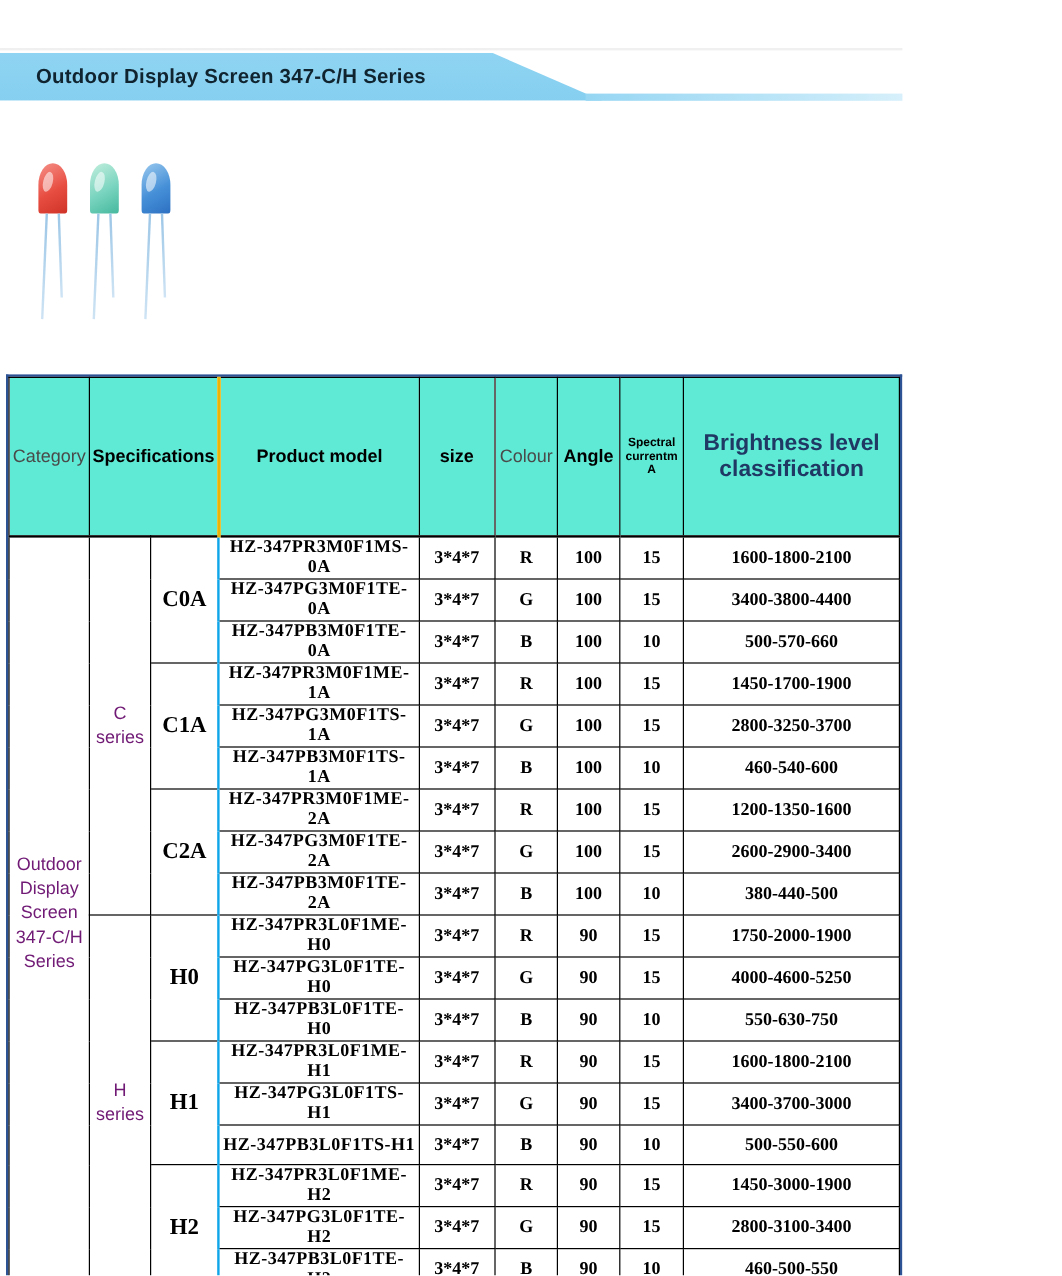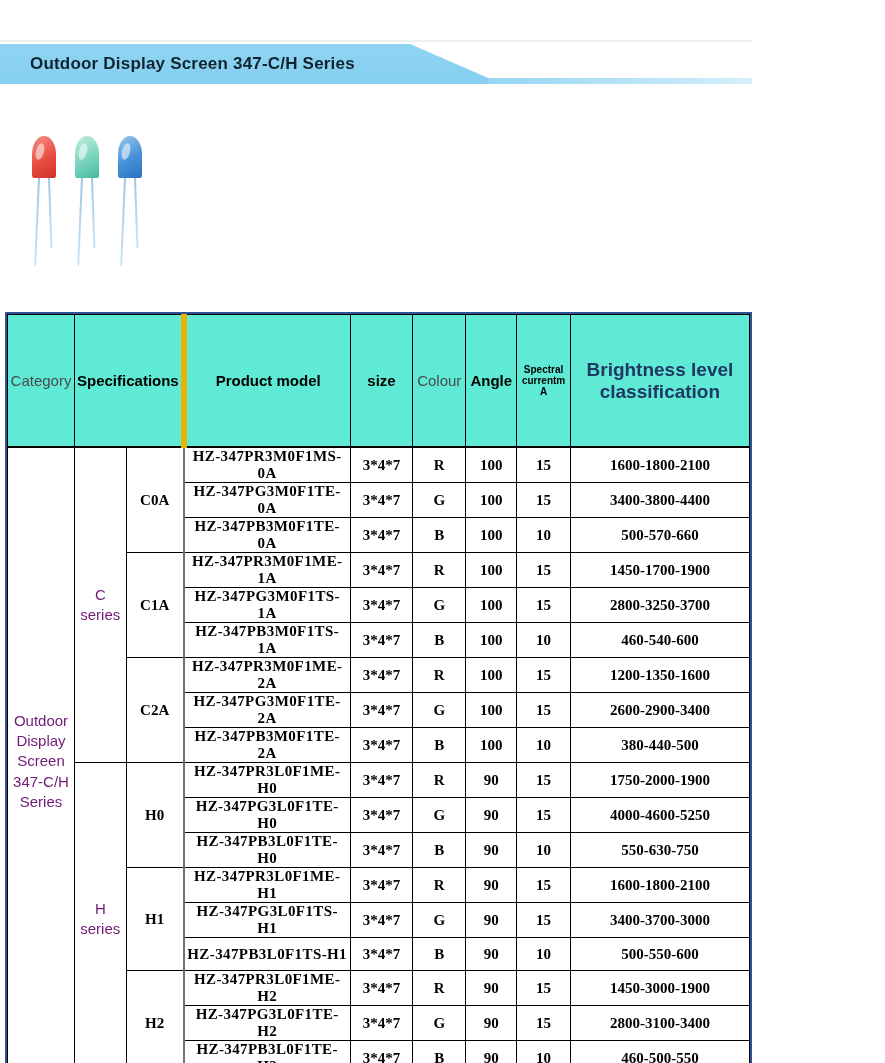--- a/index.html
+++ b/index.html
@@ -65,29 +65,29 @@
   .th-bold { font-weight:bold;   font-size:15px; color:#000000; }
   .th-spectral { font-weight:bold; font-size:10px; color:#000000; overflow-wrap:anywhere; word-break:break-word; }
   .th-bright { font-weight:bold; font-size:19px; color:#1f3864; }
 
   .spec tbody tr { height:33px; }
   td.data-cell {
     font-family:"Liberation Serif", serif; font-weight:bold;
     font-size:15px; color:#000000;
   }
   td.model-cell { letter-spacing:0.4px; }
-  td.teal-left { border-left:2px solid #737373; }
-  th.teal-left { border-left:6px solid #eab308; }
+  td.teal-left { border-left:2px solid #0ea5e9; }
+  th.teal-left { border-left:3px solid #eab308; }
   td.category-cell, td.series-cell {
     font-family:"Liberation Sans", sans-serif; font-weight:normal;
     font-size:15px; color:#701a75; line-height:1.35;
   }
   td.subgroup-cell {
     font-family:"Liberation Serif", serif; font-weight:bold;
-    font-size:15px; color:#000000;
+    font-size:19px; color:#000000;
   }
 </style>
 </head>
 <body>
 
 <div class="page">
 
   <div class="banner-topline"></div>
   <div class="banner-main">
     <span class="banner-title">Outdoor Display Screen 347-C/H Series</span>

